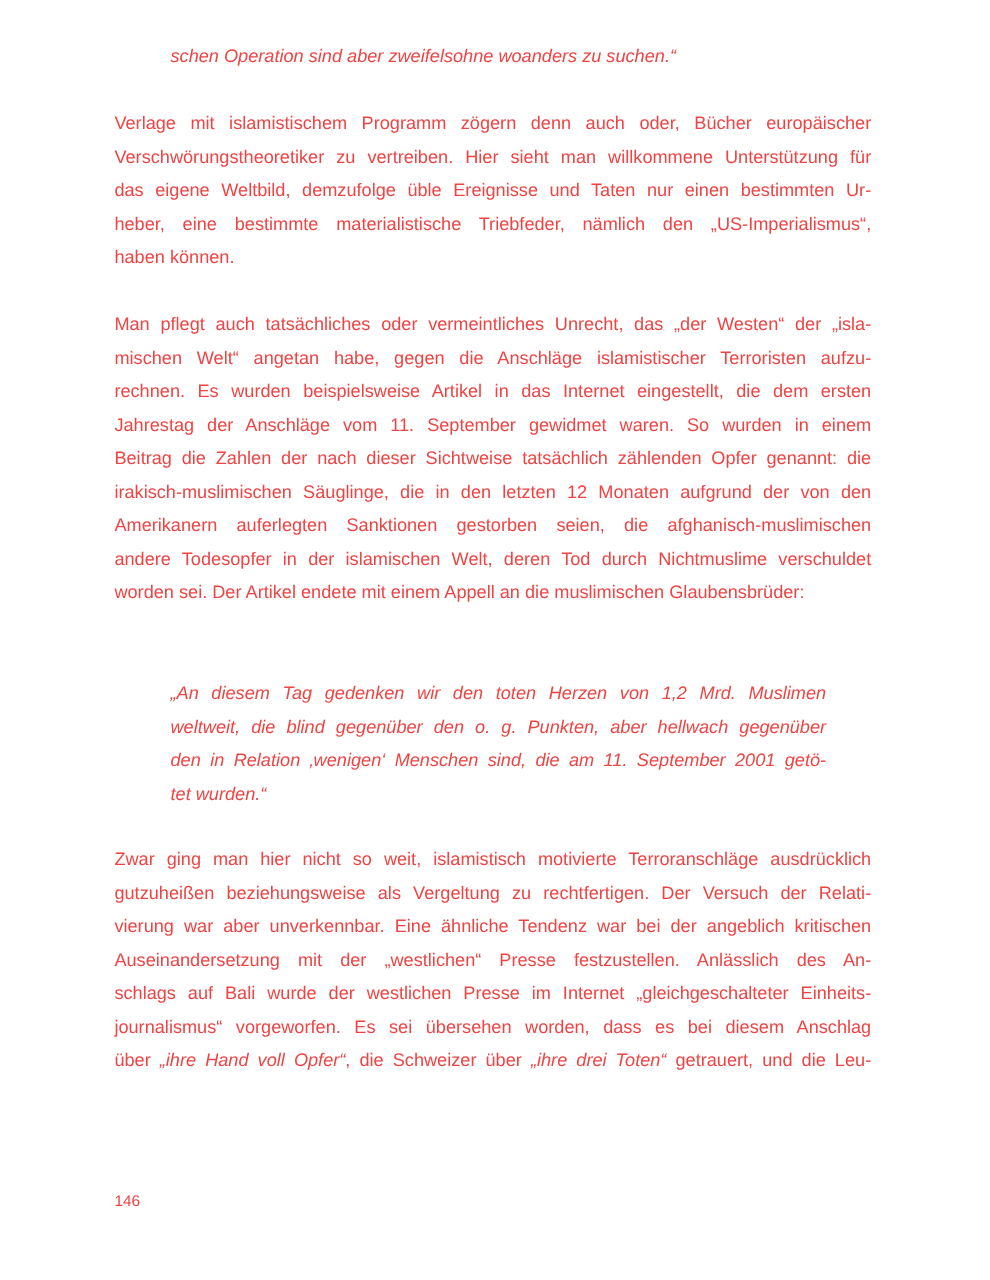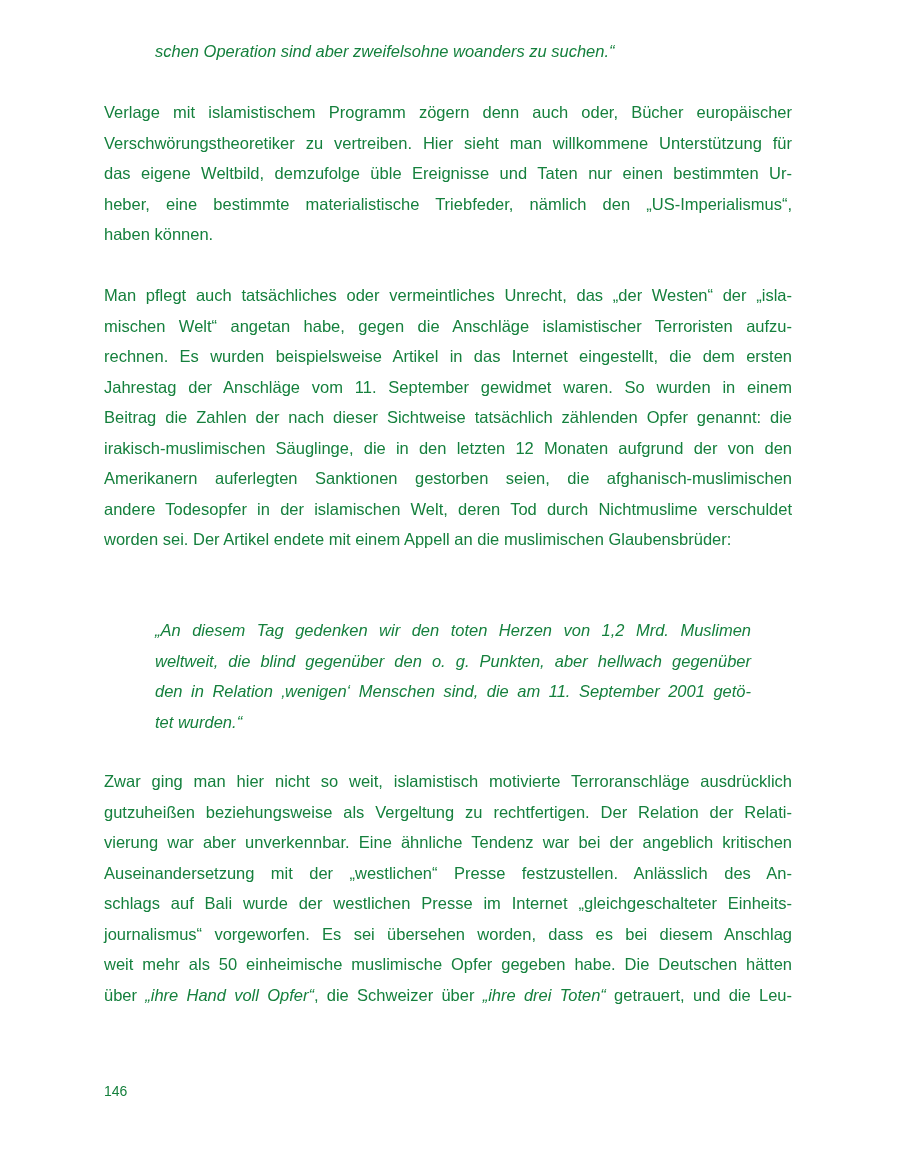--- a/index.html
+++ b/index.html
@@ -6,21 +6,21 @@
     margin: 0;
     padding: 0;
     background: #ffffff;
   }
   .page {
     position: relative;
     width: 824px;
     height: 1164px;
     background: #ffffff;
     font-family: "Liberation Sans", "DejaVu Sans", sans-serif;
-    color: #15803d;
+    color: #ef4444;
     overflow: hidden;
   }
   .block {
     position: absolute;
     left: 104px;
     width: 688px;
     font-size: 16.5px;
   }
   .indented {
     left: 155px;
@@ -80,24 +80,23 @@
 
   <div class="block indented italic" style="top:615px;">
     <div class="ln j">„An diesem Tag gedenken wir den toten Herzen von 1,2 Mrd. Muslimen</div>
     <div class="ln j">weltweit, die blind gegenüber den o. g. Punkten, aber hellwach gegenüber</div>
     <div class="ln j">den in Relation ‚wenigen‘ Menschen sind, die am 11. September 2001 getö-</div>
     <div class="ln">tet wurden.“</div>
   </div>
 
   <div class="block" style="top:766px;">
     <div class="ln j">Zwar ging man hier nicht so weit, islamistisch motivierte Terroranschläge ausdrücklich</div>
-    <div class="ln j">gutzuheißen beziehungsweise als Vergeltung zu rechtfertigen. Der Relation der Relati-</div>
+    <div class="ln j">gutzuheißen beziehungsweise als Vergeltung zu rechtfertigen. Der Versuch der Relati-</div>
     <div class="ln j">vierung war aber unverkennbar. Eine ähnliche Tendenz war bei der angeblich kritischen</div>
     <div class="ln j">Auseinandersetzung mit der „westlichen“ Presse festzustellen. Anlässlich des An-</div>
     <div class="ln j">schlags auf Bali wurde der westlichen Presse im Internet „gleichgeschalteter Einheits-</div>
     <div class="ln j">journalismus“ vorgeworfen. Es sei übersehen worden, dass es bei diesem Anschlag</div>
-    <div class="ln j">weit mehr als 50 einheimische muslimische Opfer gegeben habe. Die Deutschen hätten</div>
     <div class="ln j"><span>über </span><span style="font-style: italic;">„ihre Hand voll Opfer“</span><span>, die Schweizer über </span><span style="font-style: italic;">„ihre drei Toten“</span><span> getrauert, und die Leu-</span></div>
   </div>
 
   <div class="pagenum">146</div>
 
 </div>
 
 </body></html>

